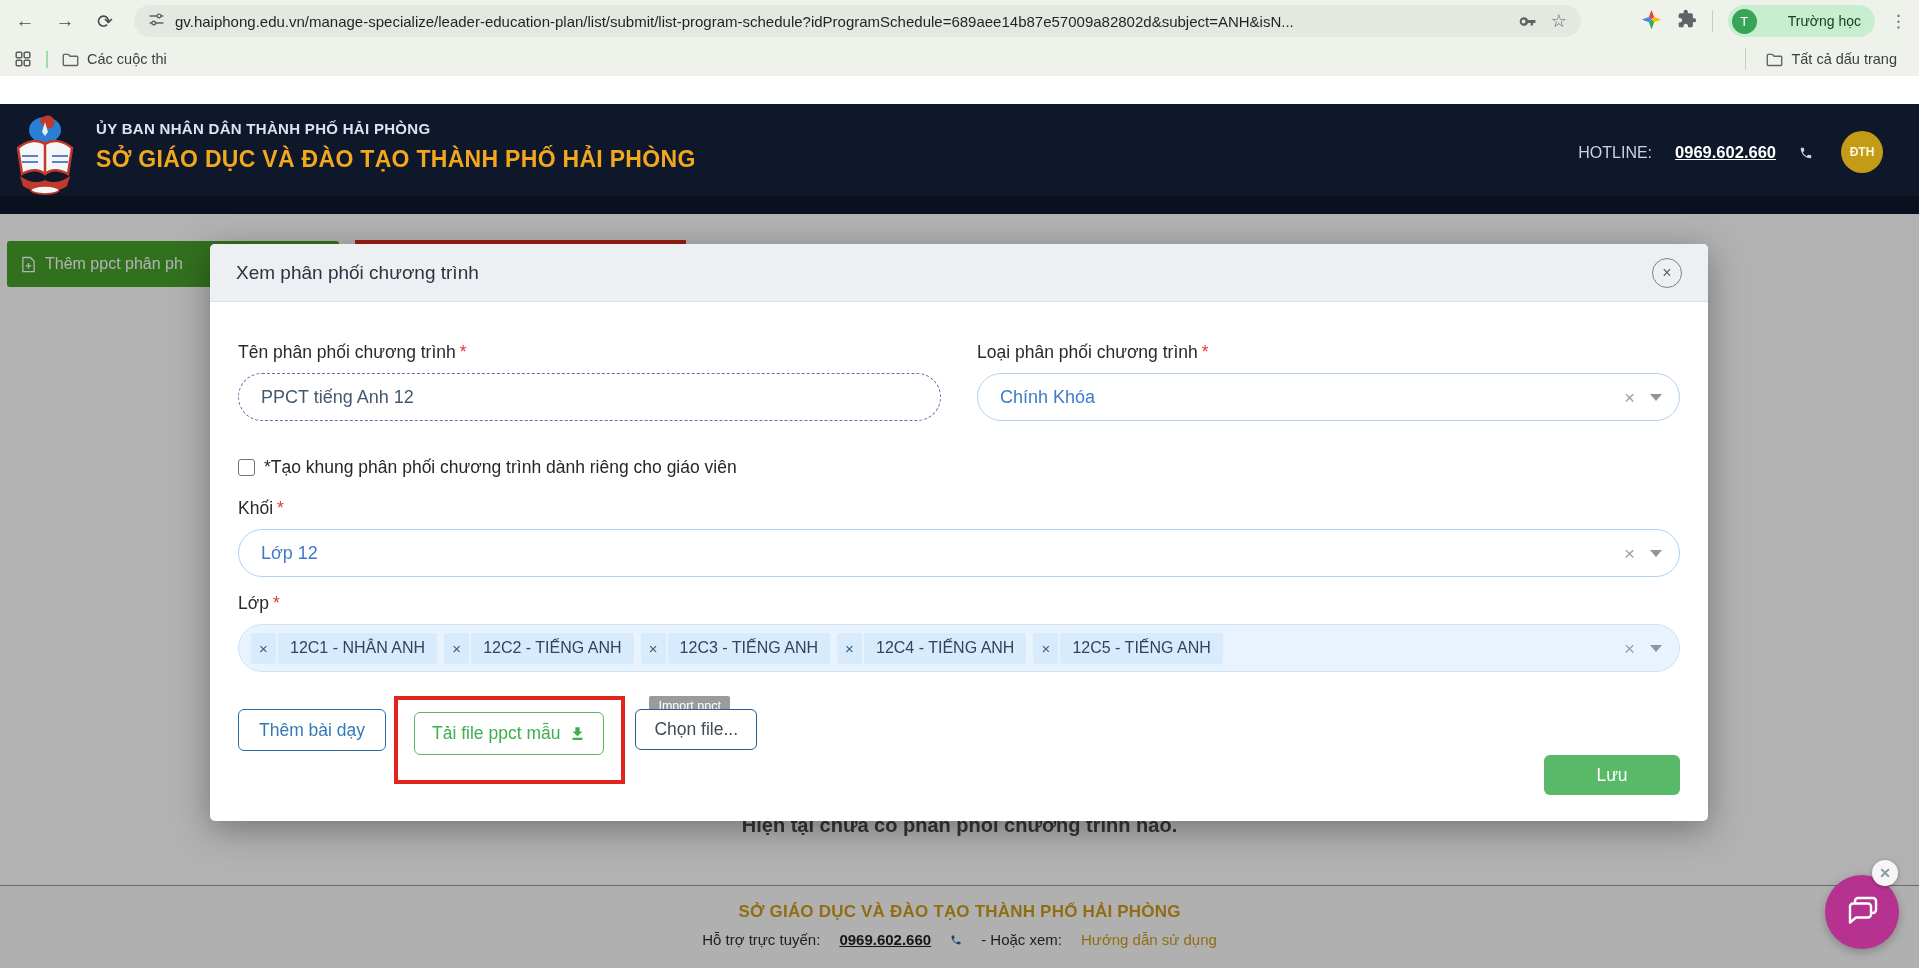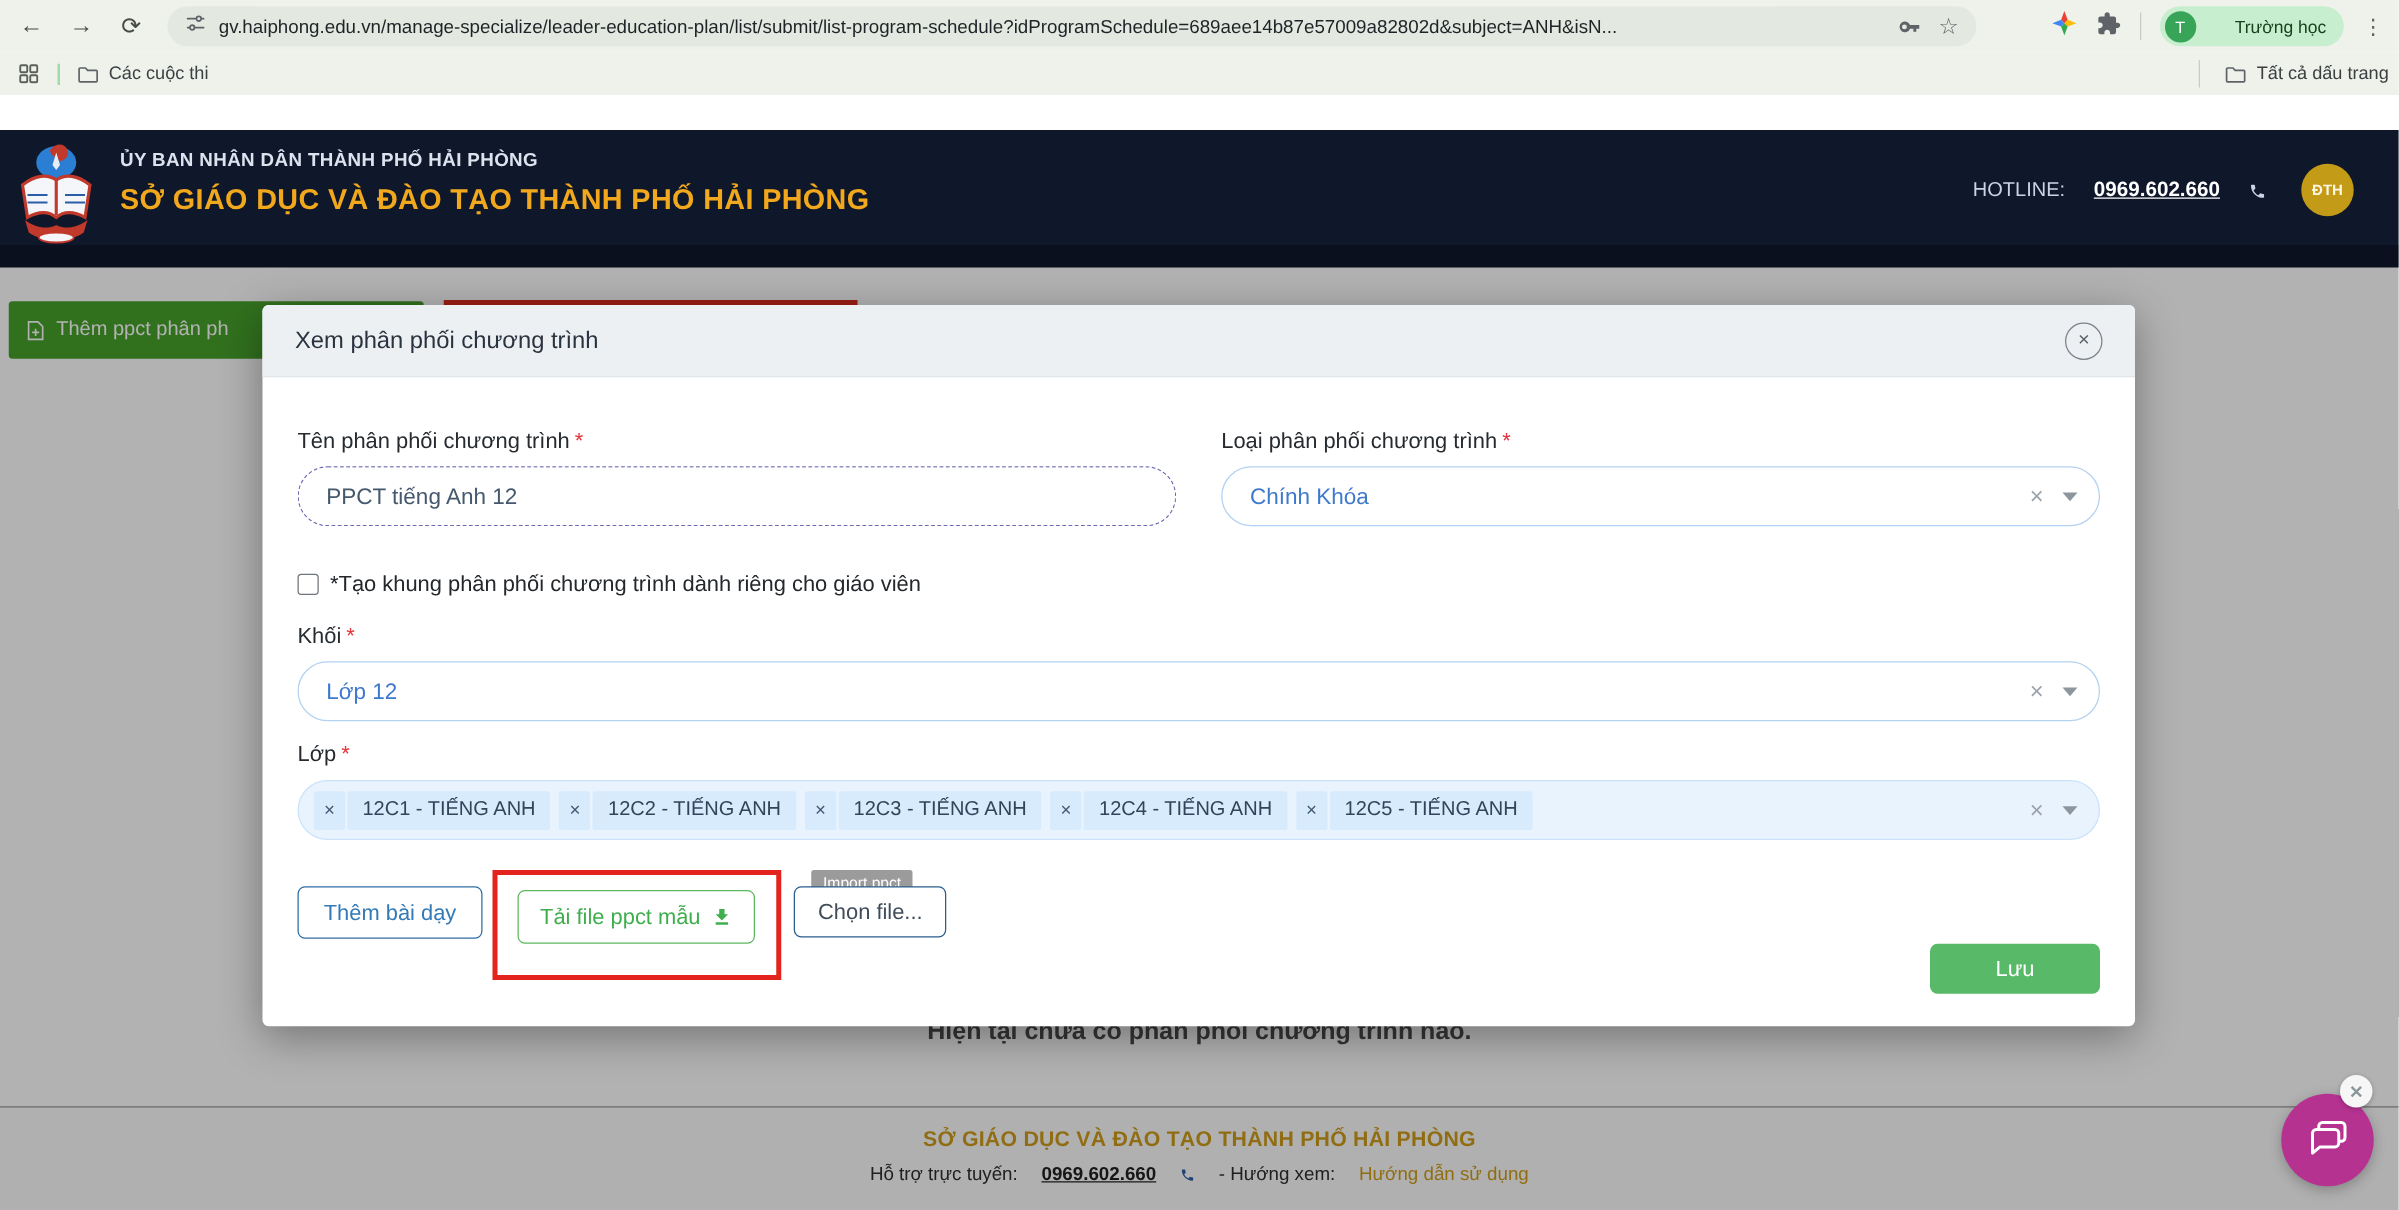--- a/index.html
+++ b/index.html
@@ -133,21 +133,21 @@
         <rect x="9.2" y="9.2" width="5.6" height="5.6" rx="1"></rect>
       </svg>
   </span>
   <span class="green-line"></span>
   <div class="bm-item" style="margin-left:6px;">
     <svg width="17" height="15" viewBox="0 0 20 17" fill="none" stroke="#5f6368" stroke-width="1.6">
         <path d="M1.5 3.5a1 1 0 0 1 1-1h5l2 2.2h8a1 1 0 0 1 1 1v8.8a1 1 0 0 1-1 1h-15a1 1 0 0 1-1-1v-11z"></path>
       </svg>
     <span>Các cuộc thi</span>
   </div>
-  <div style="margin-left:auto; display:flex; gap:12px;">
+  <div style="margin-left:auto; display:flex; padding-right:14px; gap:12px;">
     <span class="vsep"></span>
     <div class="bm-item">
       <svg width="17" height="15" viewBox="0 0 20 17" fill="none" stroke="#5f6368" stroke-width="1.6">
           <path d="M1.5 3.5a1 1 0 0 1 1-1h5l2 2.2h8a1 1 0 0 1 1 1v8.8a1 1 0 0 1-1 1h-15a1 1 0 0 1-1-1v-11z"></path>
         </svg>
       <span>Tất cả dấu trang</span>
     </div>
   </div>
 </div>
 
@@ -189,21 +189,21 @@
   <div class="red-box-behind"></div>
   <div class="empty-msg">Hiện tại chưa có phân phối chương trình nào.</div>
   <div class="page-footer">
     <div class="footer-title">SỞ GIÁO DỤC VÀ ĐÀO TẠO THÀNH PHỐ HẢI PHÒNG</div>
     <div class="footer-support">
       <span>Hỗ trợ trực tuyến:</span>
       <span class="footer-phone">0969.602.660</span>
       <svg width="12" height="12" viewBox="0 0 24 24" fill="#2a5fa8">
           <path d="M6.6 10.8c1.5 3 3.6 5.1 6.6 6.6l2.2-2.2c.3-.3.7-.4 1-.2 1.1.4 2.3.6 3.6.6.6 0 1 .4 1 1V20c0 .6-.4 1-1 1C10.6 21 3 13.4 3 4c0-.6.4-1 1-1h3.5c.6 0 1 .4 1 1 0 1.2.2 2.4.6 3.6.1.3 0 .7-.2 1l-2.3 2.2z"></path>
         </svg>
-      <span>- Hướng xem:</span>
+      <span>- Hoặc xem:</span>
       <span class="footer-guide">Hướng dẫn sử dụng</span>
     </div>
   </div>
 </div>
 
 <div class="overlay"></div>
 
 <div class="modal">
   <div class="modal-header">
     <span class="modal-title">Xem phân phối chương trình</span>
@@ -236,21 +236,21 @@
     <div class="select-pill">
       <span>Lớp 12</span>
       <span class="sel-clear">×</span>
       <span class="sel-caret"></span>
     </div>
 
     <div class="field-label lbl-mt2"><span>Lớp</span><span class="req">*</span></div>
     <div class="multi">
       <div class="tag">
         <span class="tag-x">×</span>
-        <span class="tag-label">12C1 - TIẾNG ANH</span>
+        <span class="tag-label">12C1 - NHÂN ANH</span>
       </div>
       <div class="tag">
         <span class="tag-x">×</span>
         <span class="tag-label">12C2 - TIẾNG ANH</span>
       </div>
       <div class="tag">
         <span class="tag-x">×</span>
         <span class="tag-label">12C3 - TIẾNG ANH</span>
       </div>
       <div class="tag">

